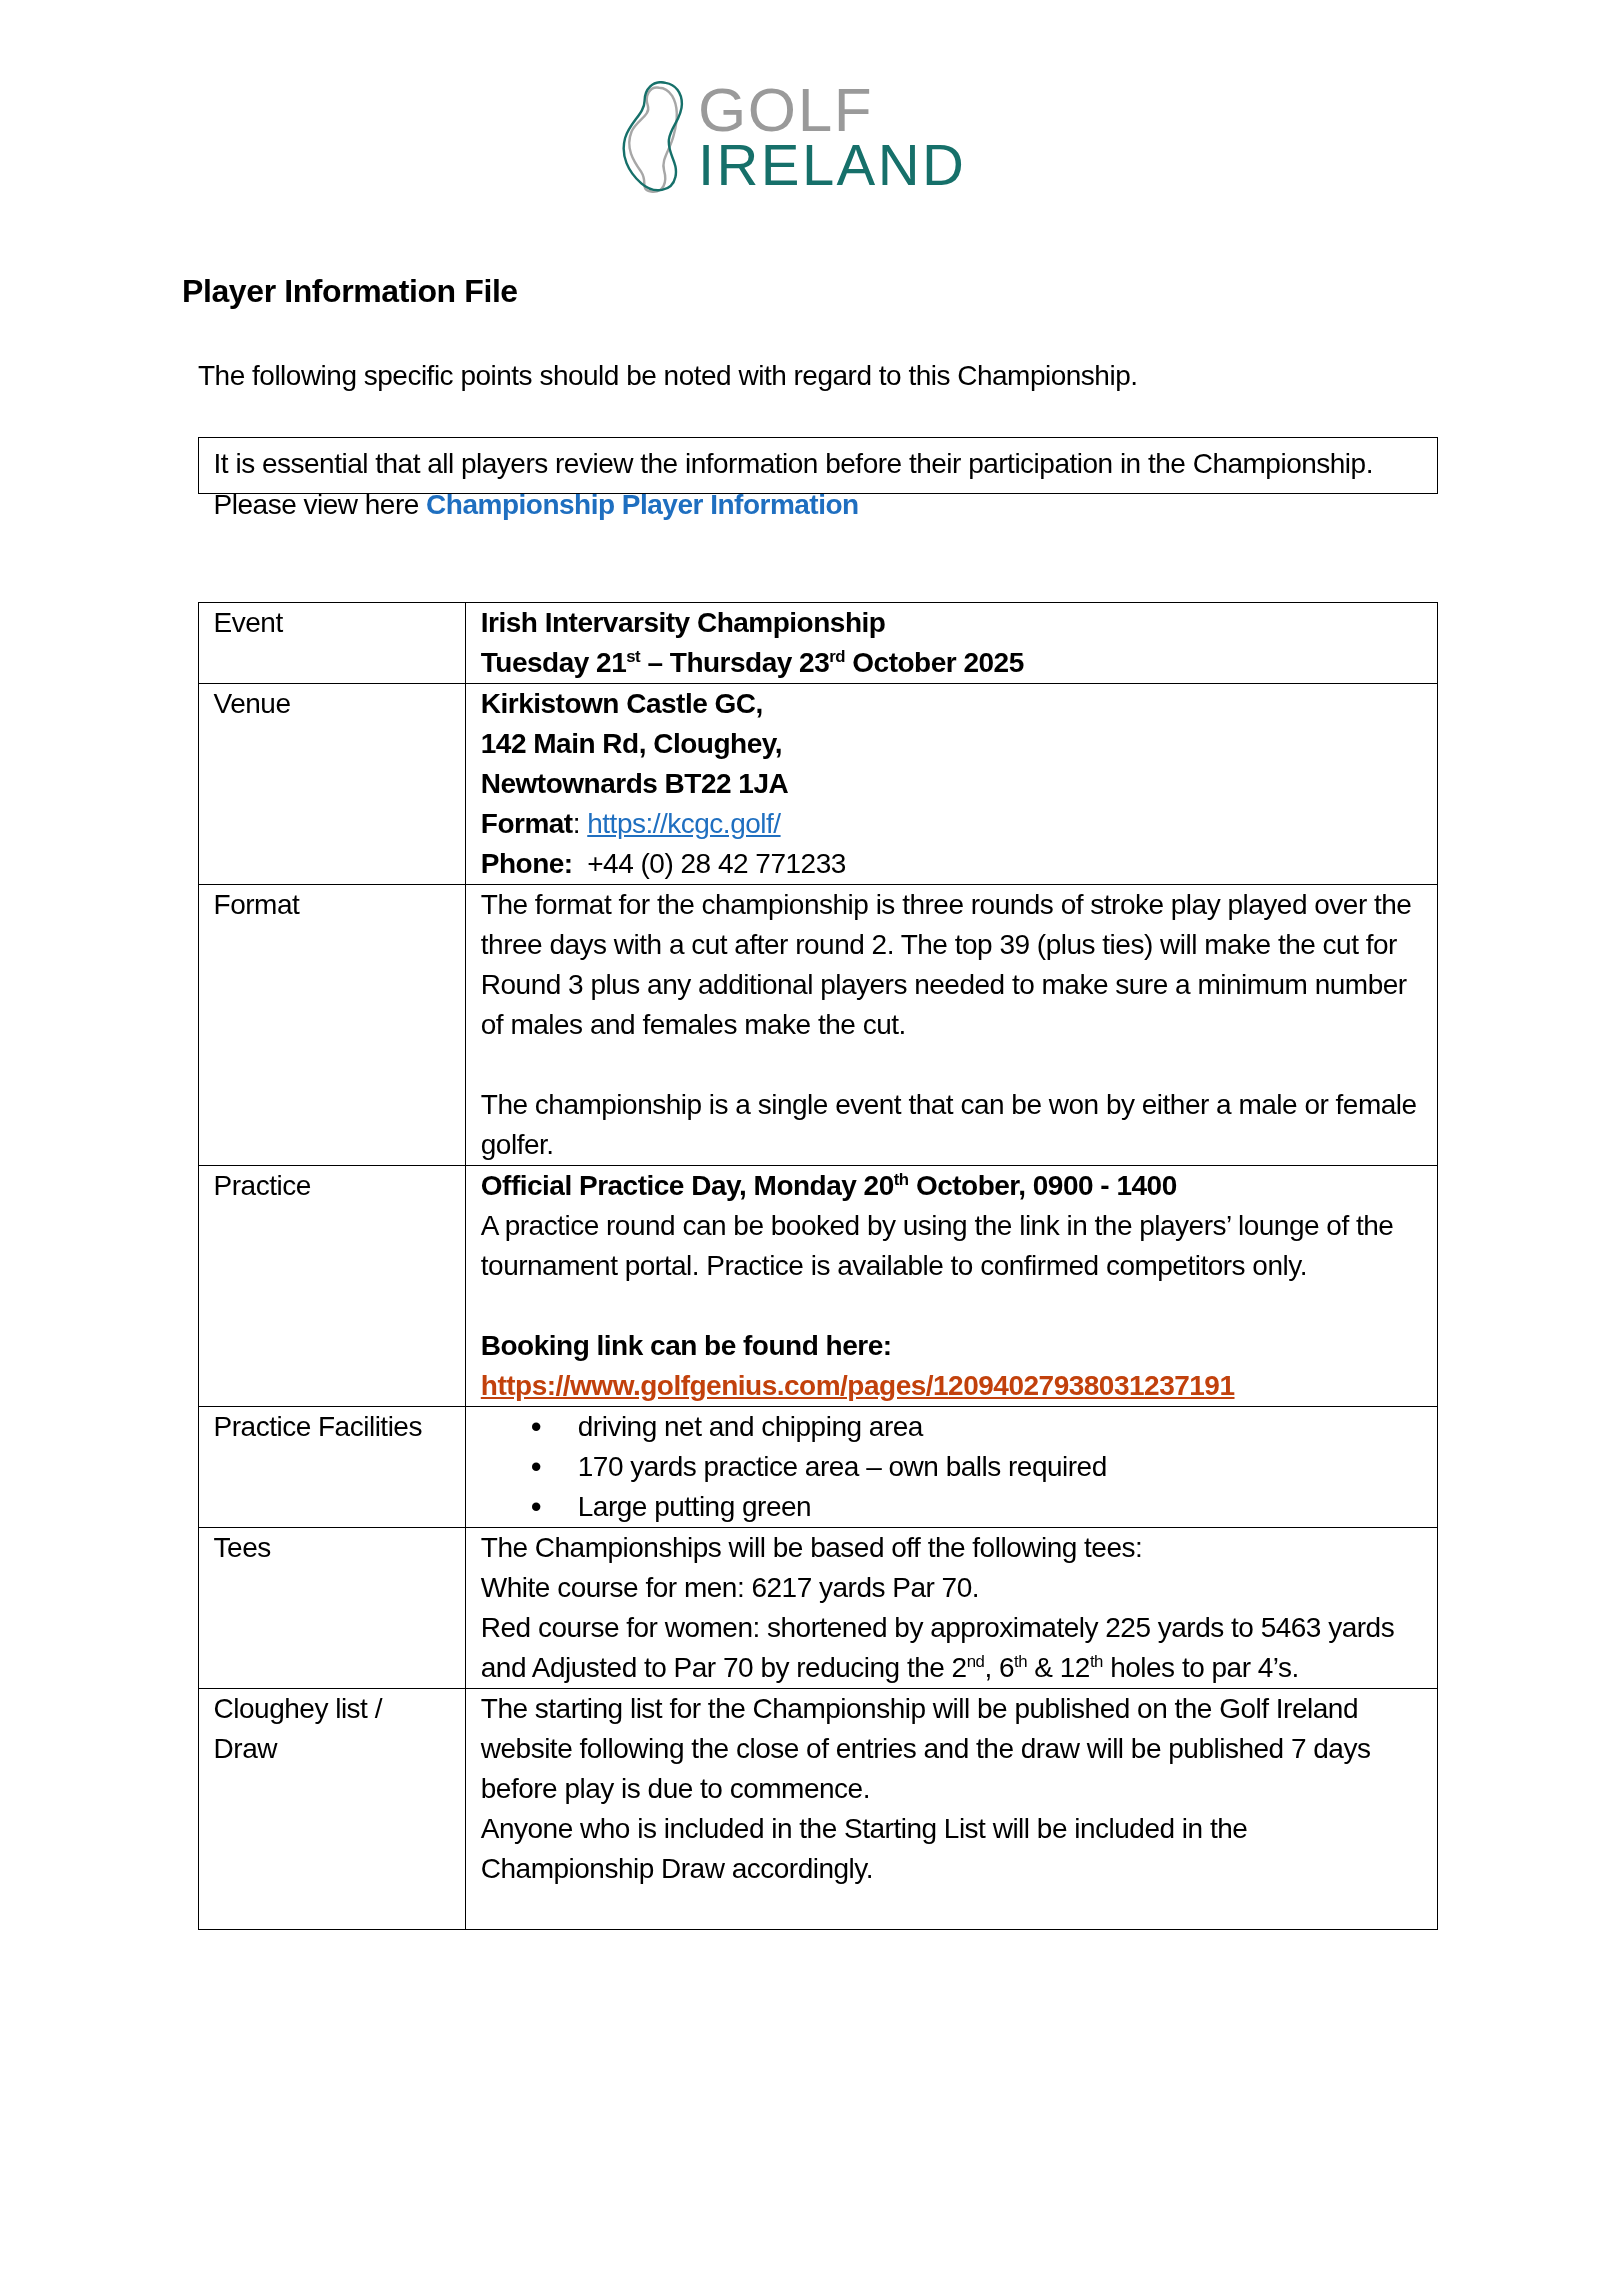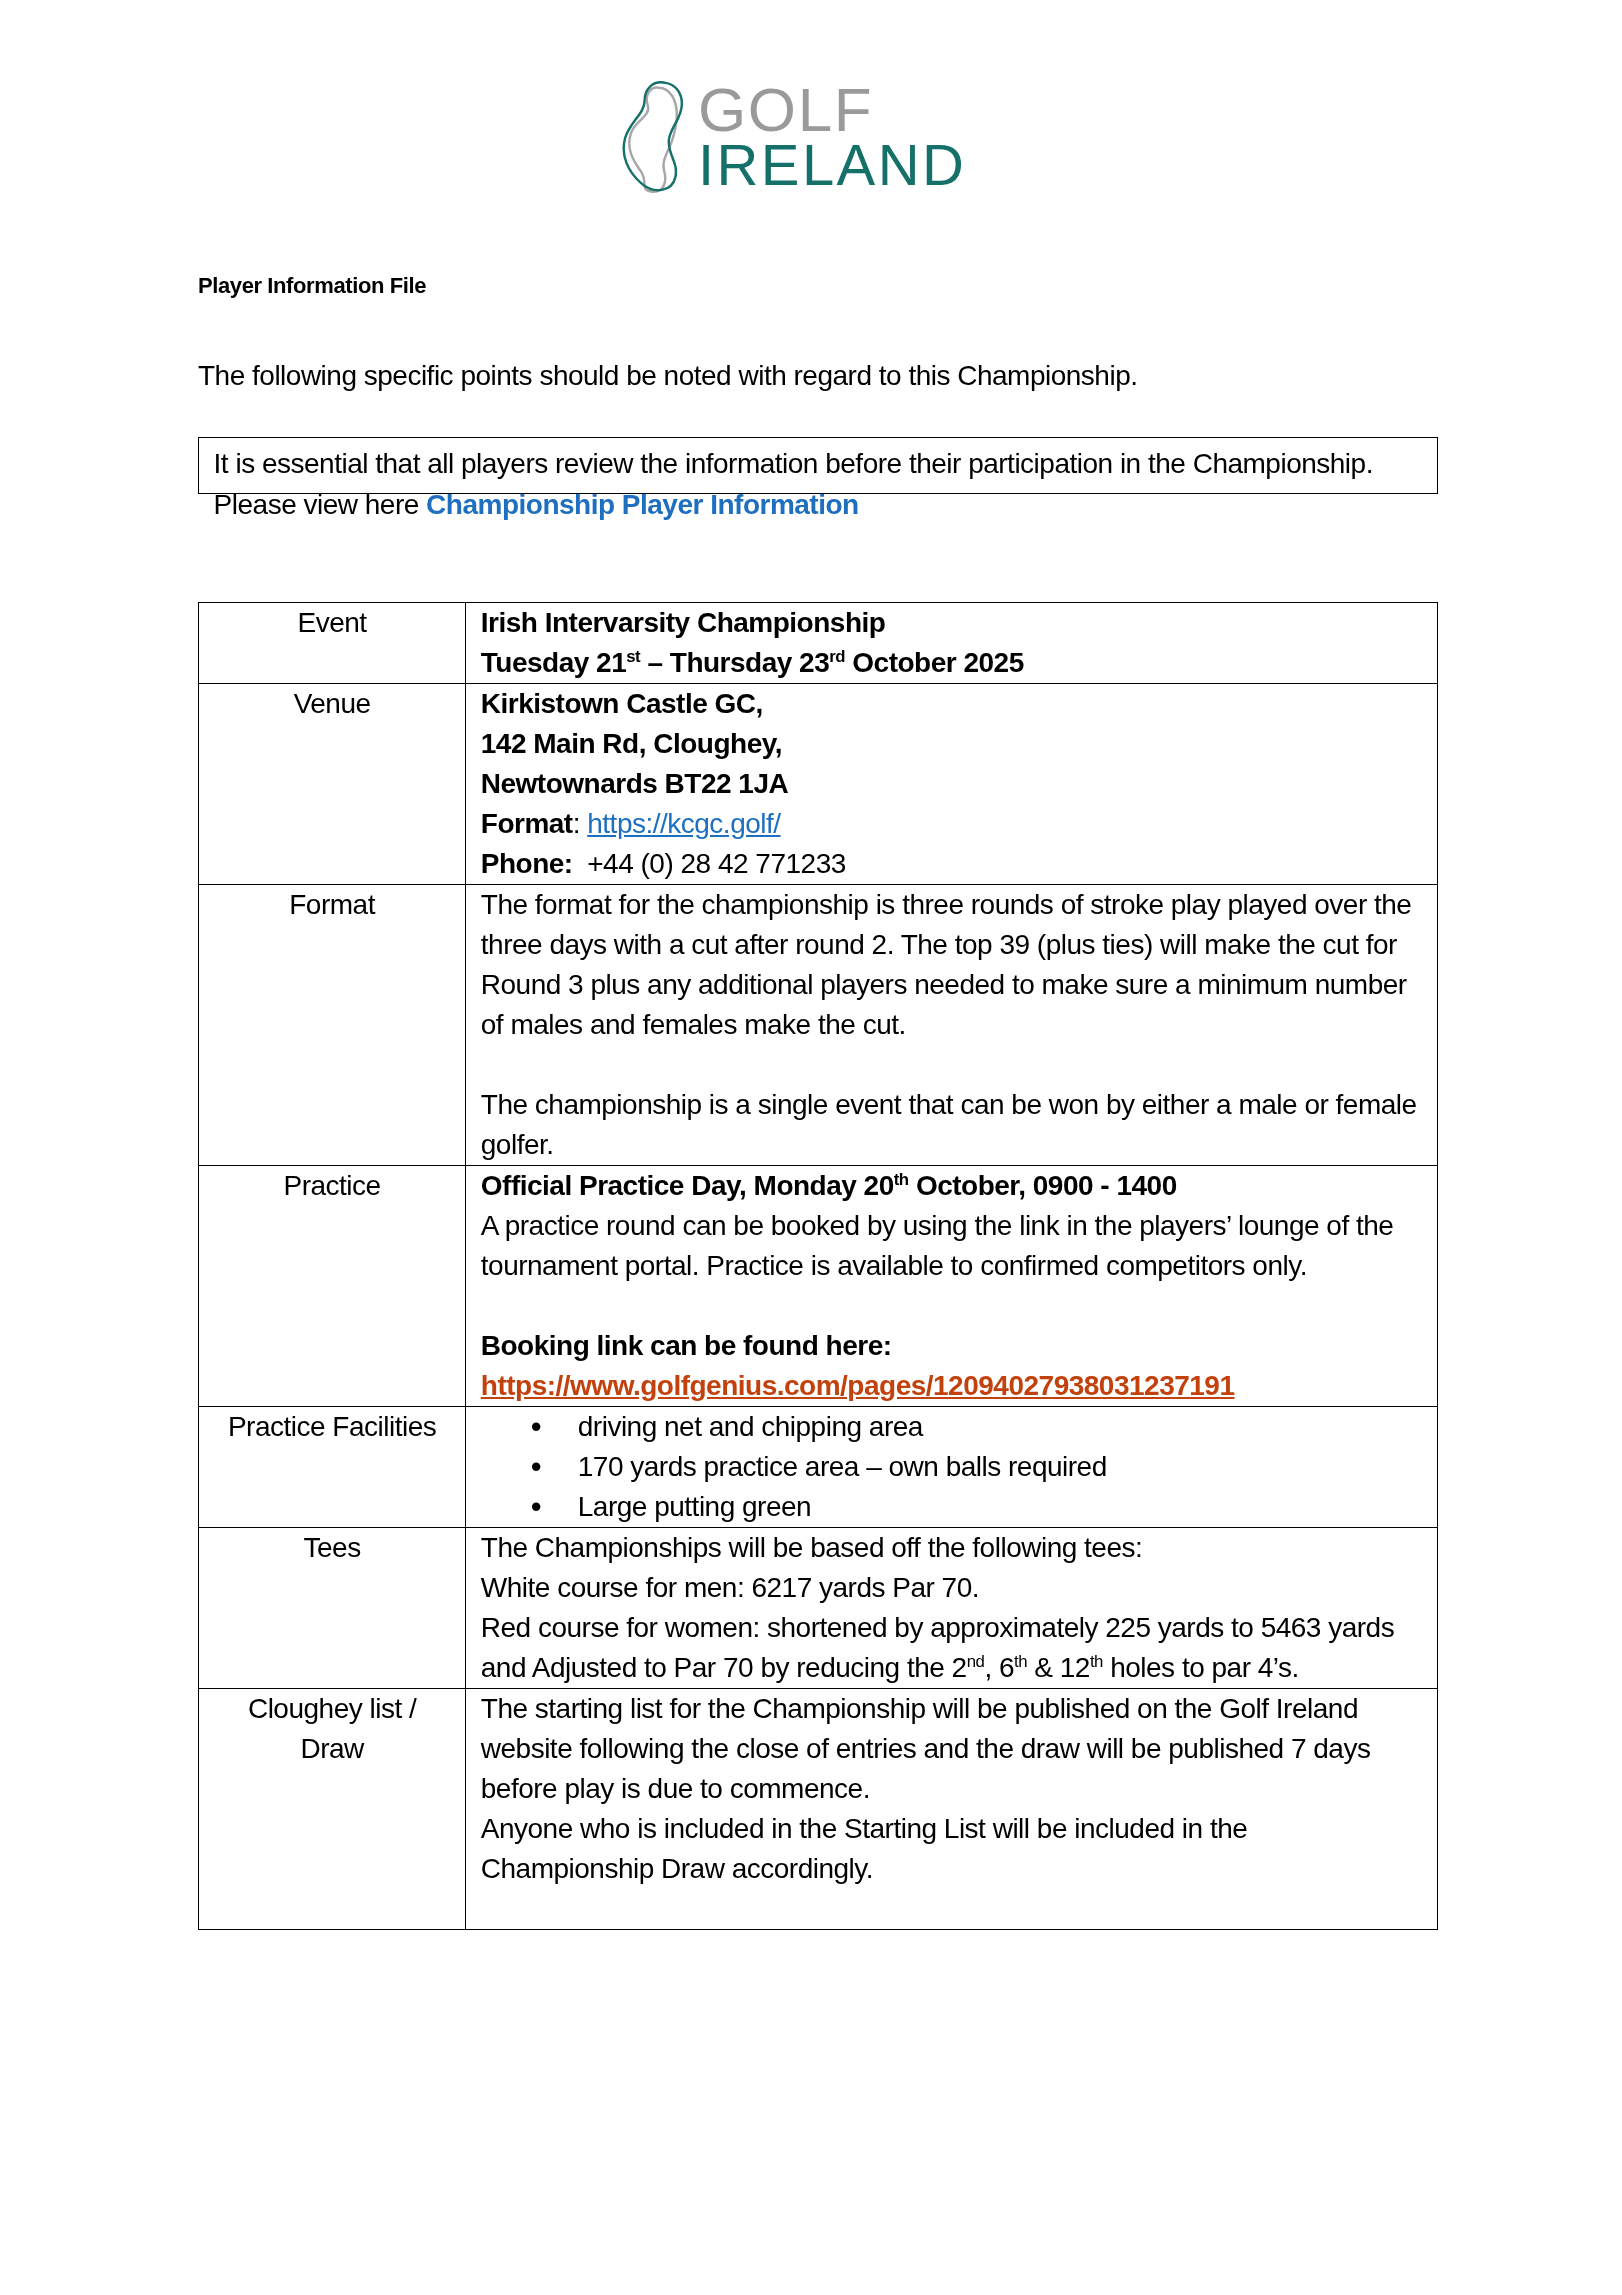--- a/index.html
+++ b/index.html
@@ -4,30 +4,30 @@
 <style>
   html, body { margin:0; padding:0; background:#ffffff; }
   body { width:1623px; height:2295px; position:relative; overflow:hidden;
          font-family:"Liberation Sans", sans-serif; color:#000; }
   .logo { position:absolute; left:617px; top:81px; width:357px; height:114px; }
   .logo-mark { position:absolute; left:0; top:0; width:73px; height:114px; }
   .logo-golf { position:absolute; left:81px; top:1.6px; font-size:62px; color:#9a9a9a;
                letter-spacing:1.6px; line-height:54px; font-weight:normal; }
   .logo-ireland { position:absolute; left:81px; top:55px; font-size:58px; color:#16706a;
                   letter-spacing:2.4px; line-height:58px; }
-  .title { position:absolute; left:198px; top:273px; font-size:22px; font-weight:bold; letter-spacing:-0.4px; }
+  .title { position:absolute; left:182px; top:273px; font-size:32px; font-weight:bold; letter-spacing:-0.4px; }
   .intro { position:absolute; left:198px; top:360px; font-size:28px; letter-spacing:-0.5px;text-align:center; }
   .notice { position:absolute; left:198px; top:437px; width:1240px; height:57px;
             border:1.6px solid #000; box-sizing:border-box; padding:4.9px 14.6px;
             font-size:28px; line-height:41px; letter-spacing:-0.5px; }
   .notice a { color:#1f6fc0; font-weight:bold; text-decoration:none; }
   table.info { position:absolute; left:198px; top:602px; width:1240px; border-collapse:collapse;
                font-size:28px; line-height:40px; letter-spacing:-0.5px; }
   table.info td { border:1.6px solid #000; vertical-align:top; padding:0 14.6px; }
-  table.info td.label { width:237px;text-align:center; }
+  table.info td.label { width:237px; }
   .b { font-weight:bold; }
   a.link { color:#1f6fc0; text-decoration:underline; }
   a.link-b { color:#c2410c; font-weight:bold; text-decoration:underline; }
   sup { font-size:60%; line-height:0; vertical-align:super; }
   ul.bullets { margin:0; padding:0 0 0 50px; list-style:none; }
   ul.bullets li { position:relative; padding-left:47px; }
   ul.bullets li::before { content:"\2022"; position:absolute; left:0; top:0; font-size:31px; }
   .gap { height:40px; }
   tr.thick td { border-width:2.4px; }
 </style>

